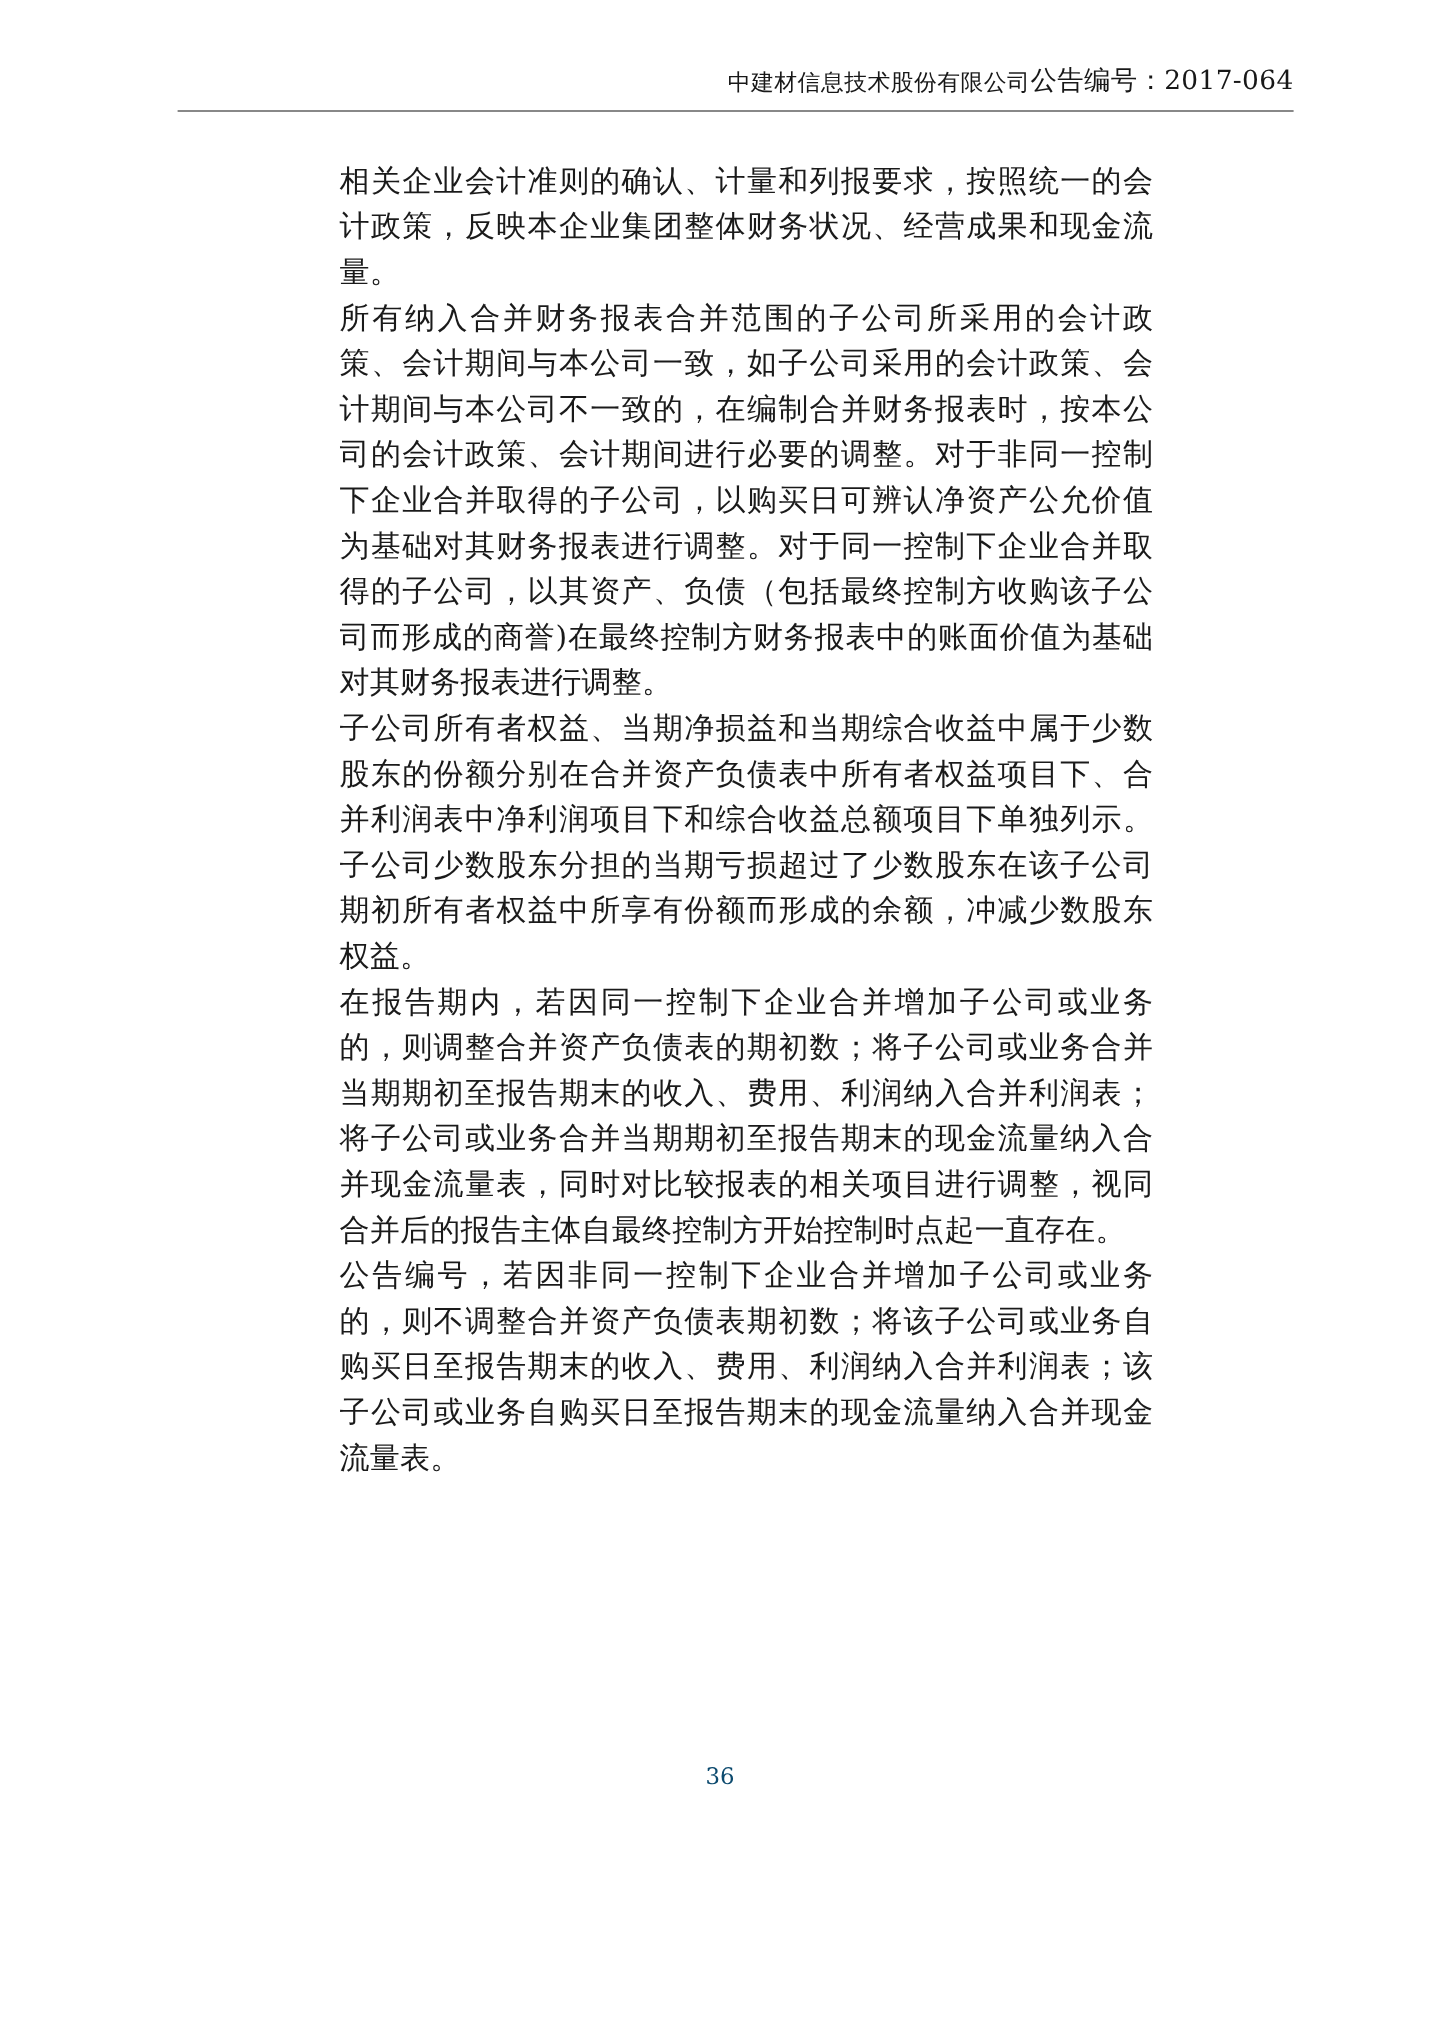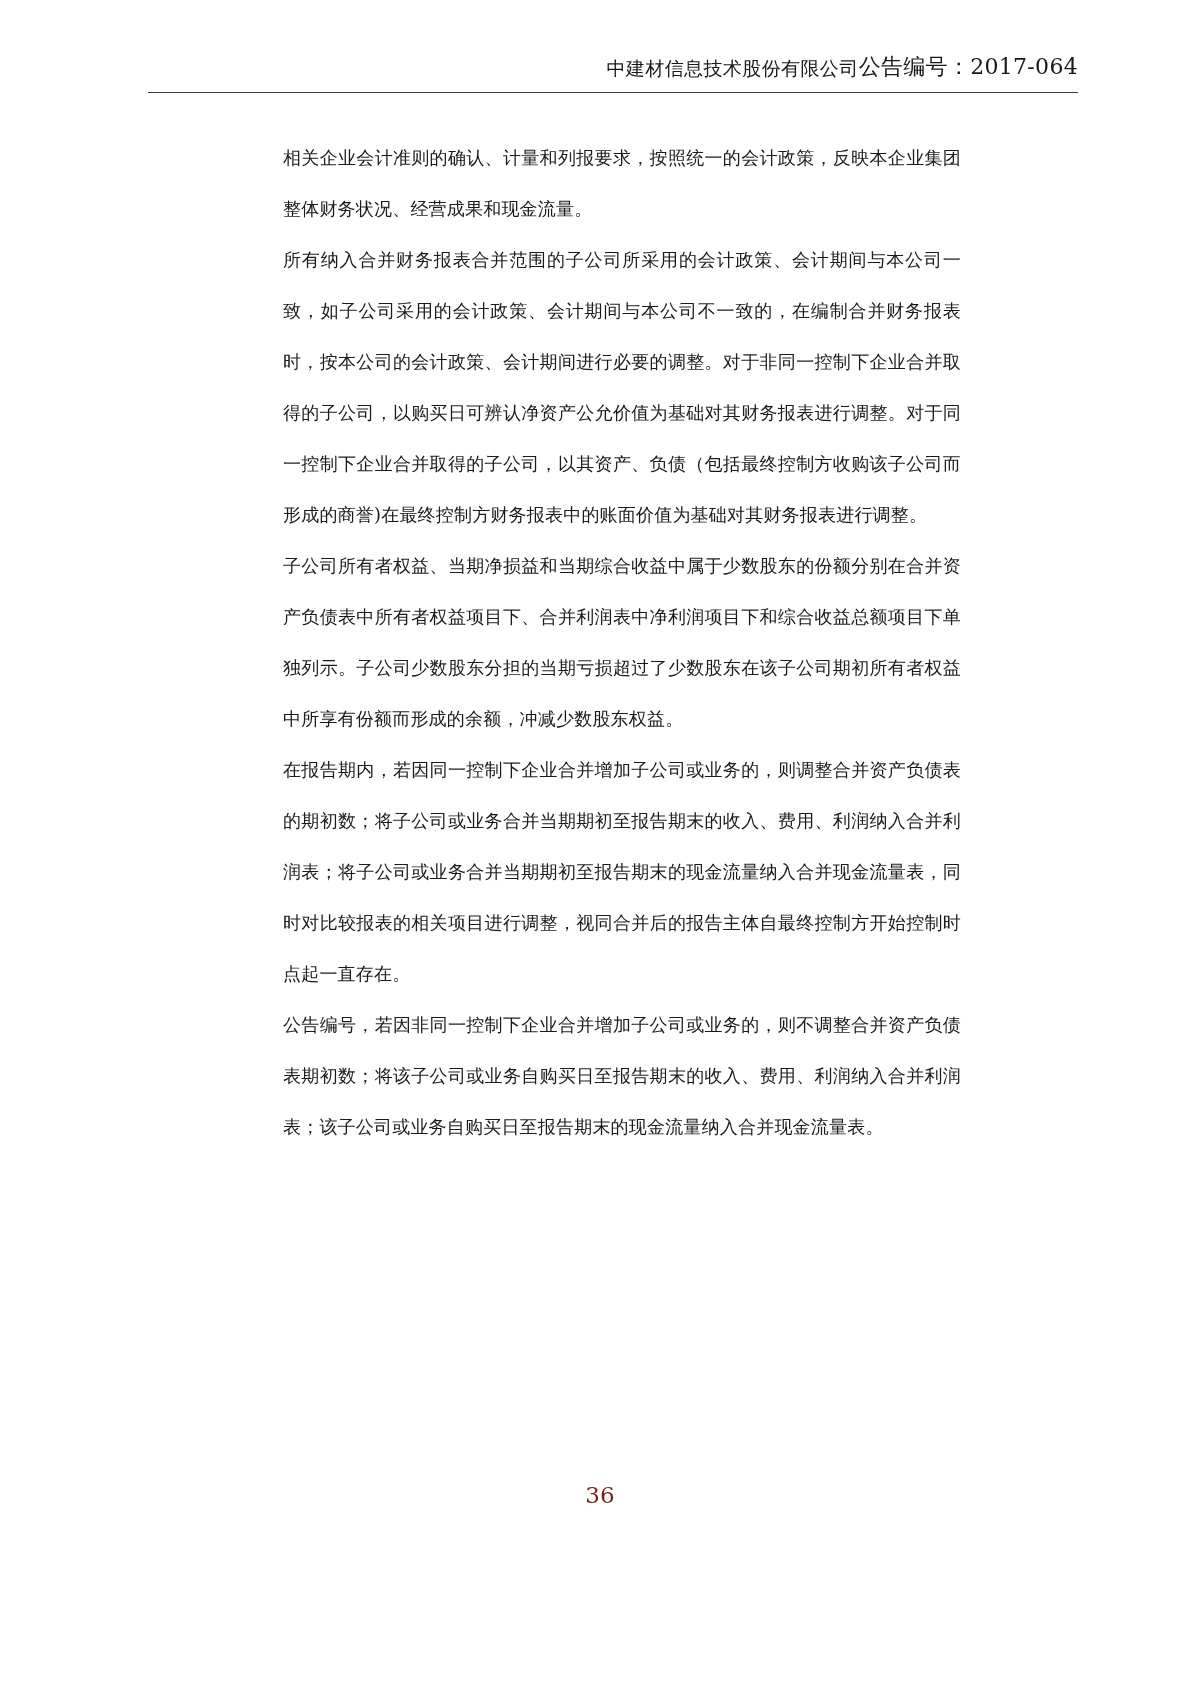--- a/index.html
+++ b/index.html
@@ -56,40 +56,39 @@
     background: #3a3a3a;
   }
   .body-col {
     position: absolute;
     left: 283px;
     top: 132px;
     width: 678px;
   }
   p.para {
     margin: 0 0 0 0;
-    font-size: 18px;
-    line-height: 51px;
+    font-size: 25px;
+    line-height: 38px;
     text-align: justify;
     text-justify: inter-ideograph;
     letter-spacing: 0.2px;
     text-indent: 0;
   }
   p.para.indent {
     text-indent: 20px;
   }
   .pagenum {
     position: absolute;
     left: 0;
     top: 1470px;
     width: 1200px;
     text-align: center;
-    font-size: 23px;
+    font-size: 19px;
     font-family: "DejaVu Serif", "Liberation Serif", serif;
-    color: #7f1d1d;
-    margin-top: 12px;
+    color: #0c4a6e;
   }
 </style>
 </head>
 <body>
 
 <div class="page">
   <div class="page-inner">
 
     <div class="header">
       <span class="header-left">中建材信息技术股份有限公司</span>

